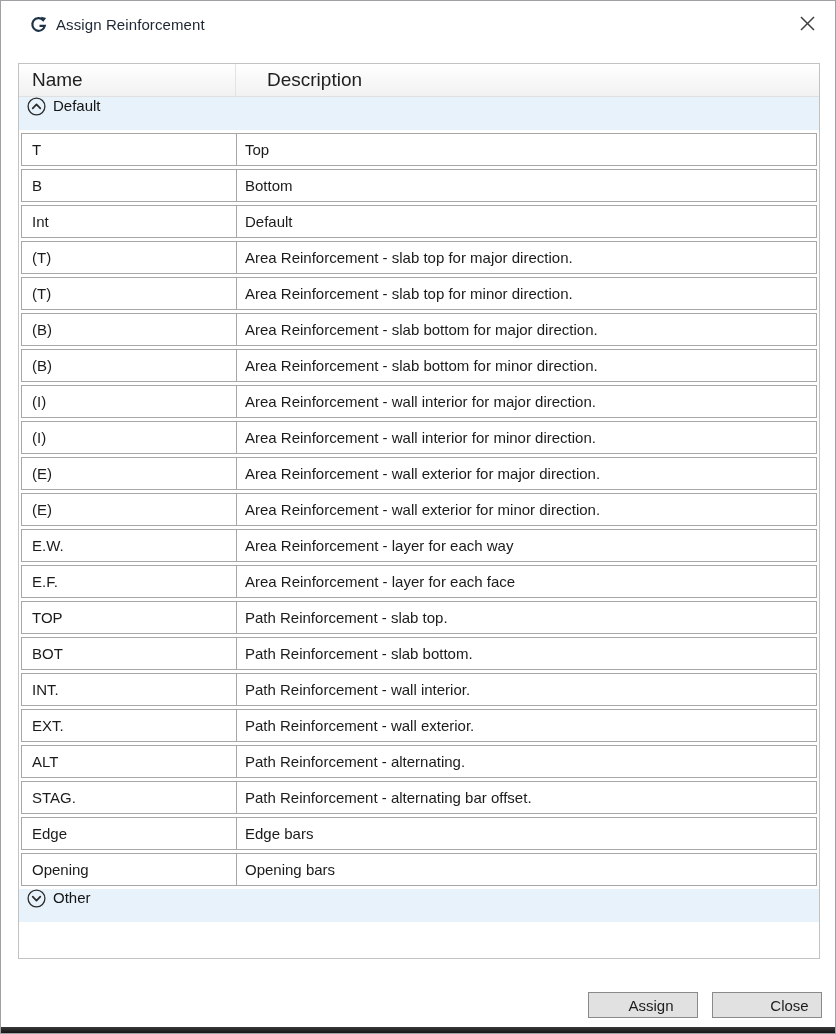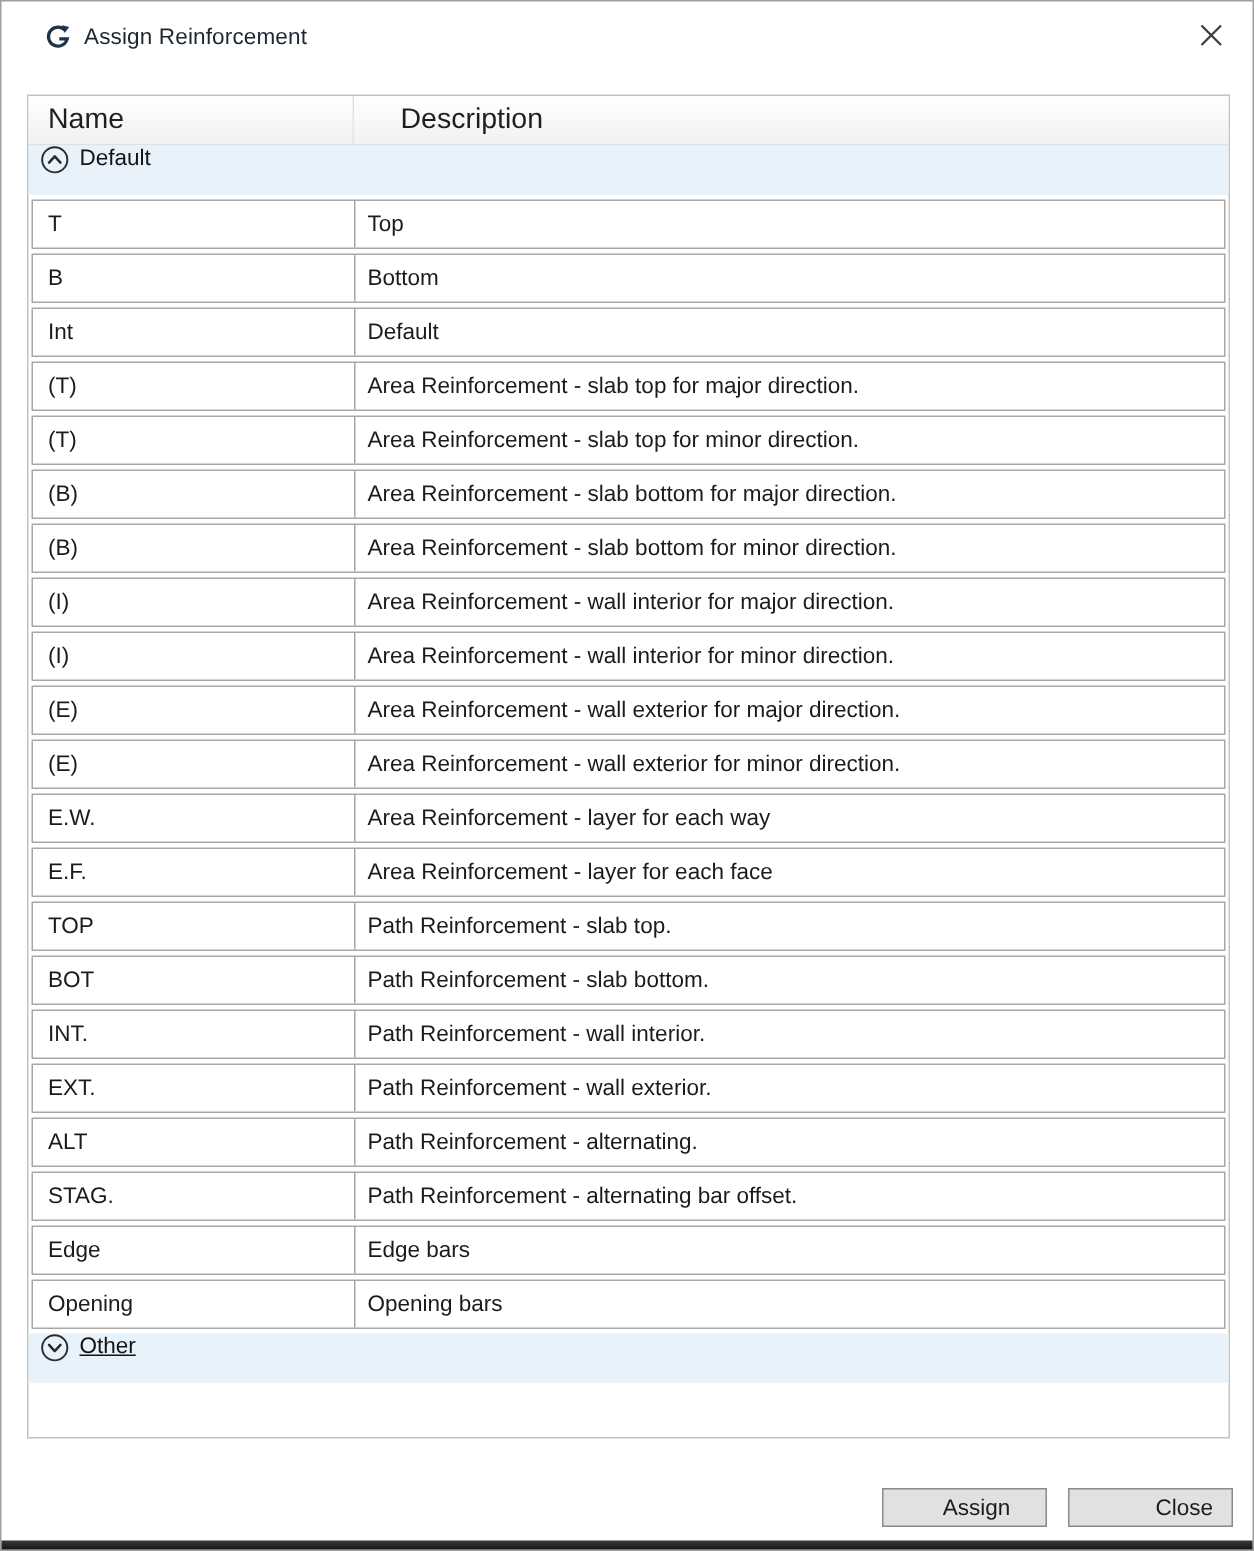--- a/index.html
+++ b/index.html
@@ -62,21 +62,21 @@
   .rows { padding:0 2px; }
   .row {
     display:flex; height:33px; margin-top:3px;
     border:1px solid #a7a7a7; box-sizing:border-box;
     background:#ffffff;
     font-size:15px; color:#1b1b1b;
   }
   .cell { display:flex; align-items:center; overflow:hidden; white-space:nowrap; }
   .cell.name { width:215px; border-right:1px solid #a7a7a7; padding-left:10px; box-sizing:border-box; }
   .cell.desc { flex:1; padding-left:8px; }
-  .group.other { margin-top:3px;text-decoration:underline; }
+  .group.other { margin-top:3px; }
   
   .btn {
     position:absolute; top:991px;
     width:110px; height:26px;
     background:#e1e1e1;
     border:1px solid #8a8a8a;
     box-sizing:border-box;
     display:flex; align-items:center; justify-content:center;
     font-size:15px; color:#1c1c1c;
     font-family:"Liberation Sans", sans-serif;

